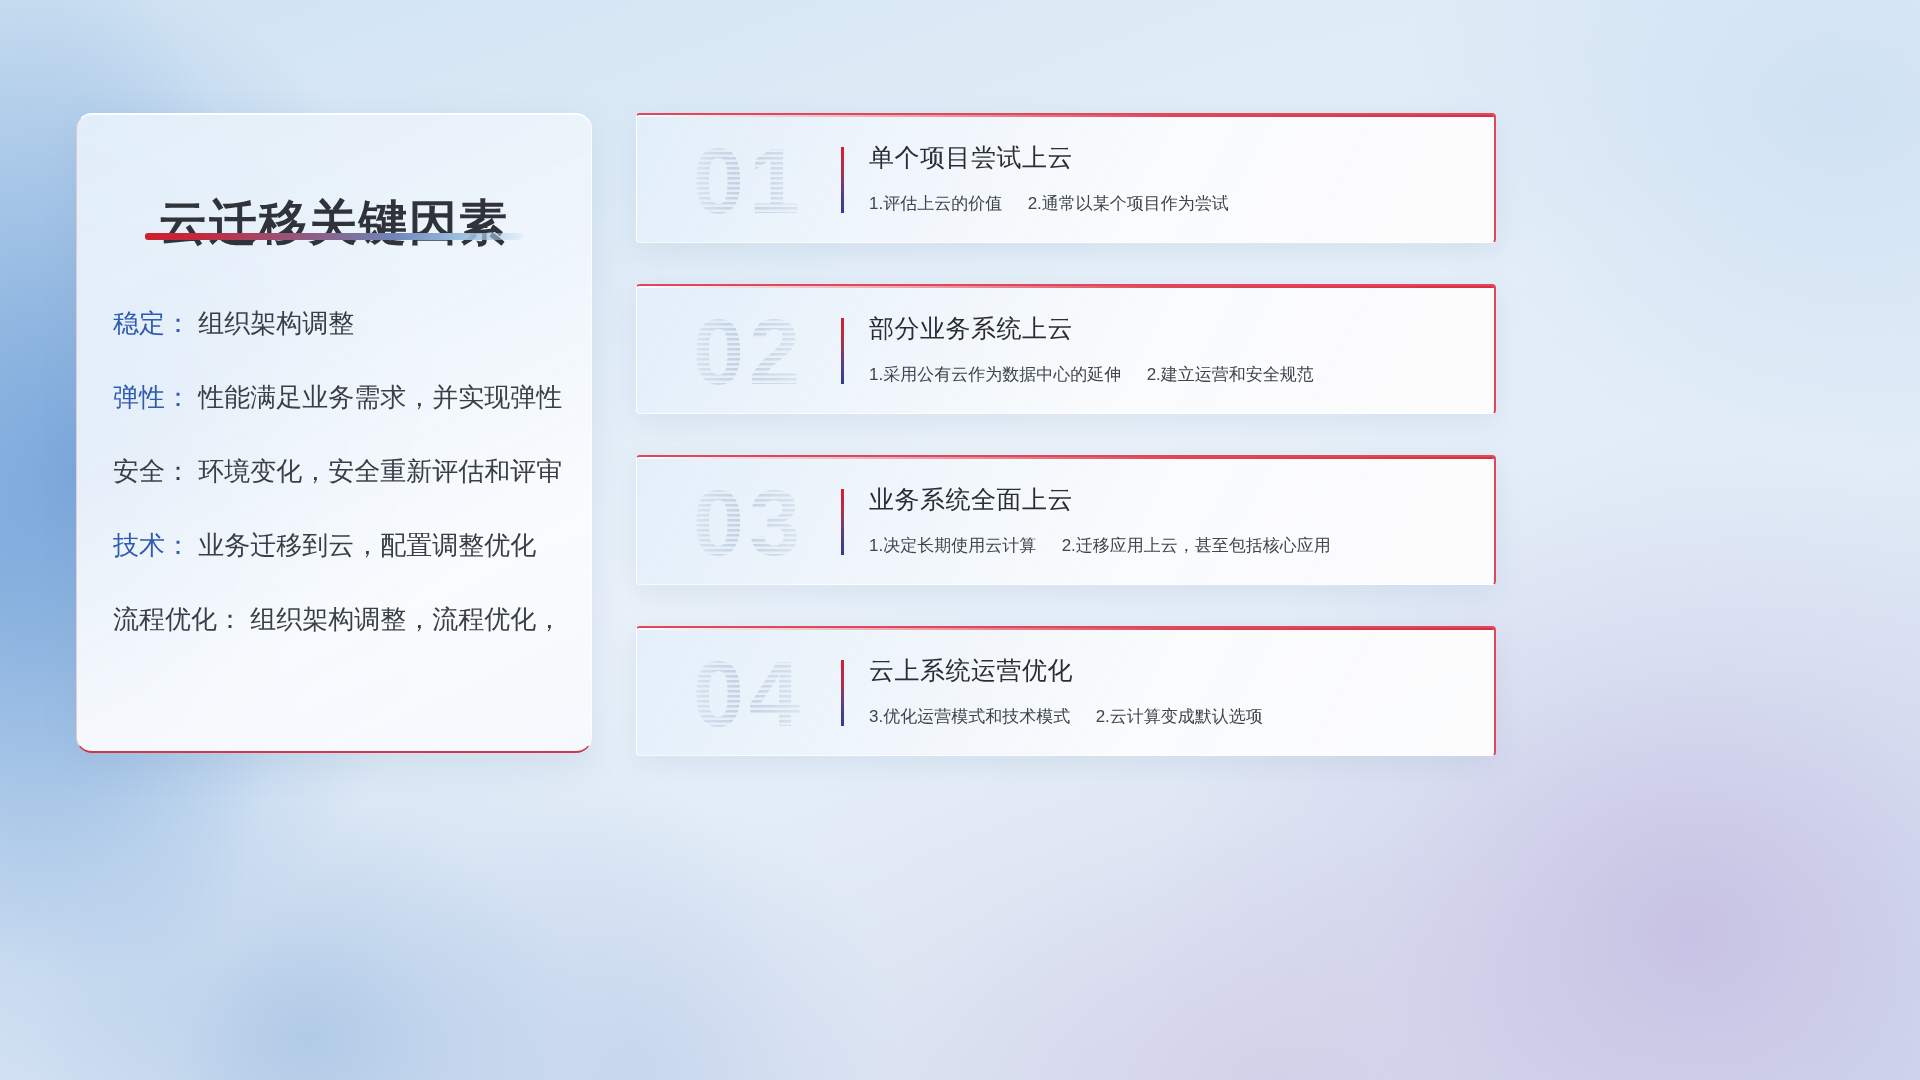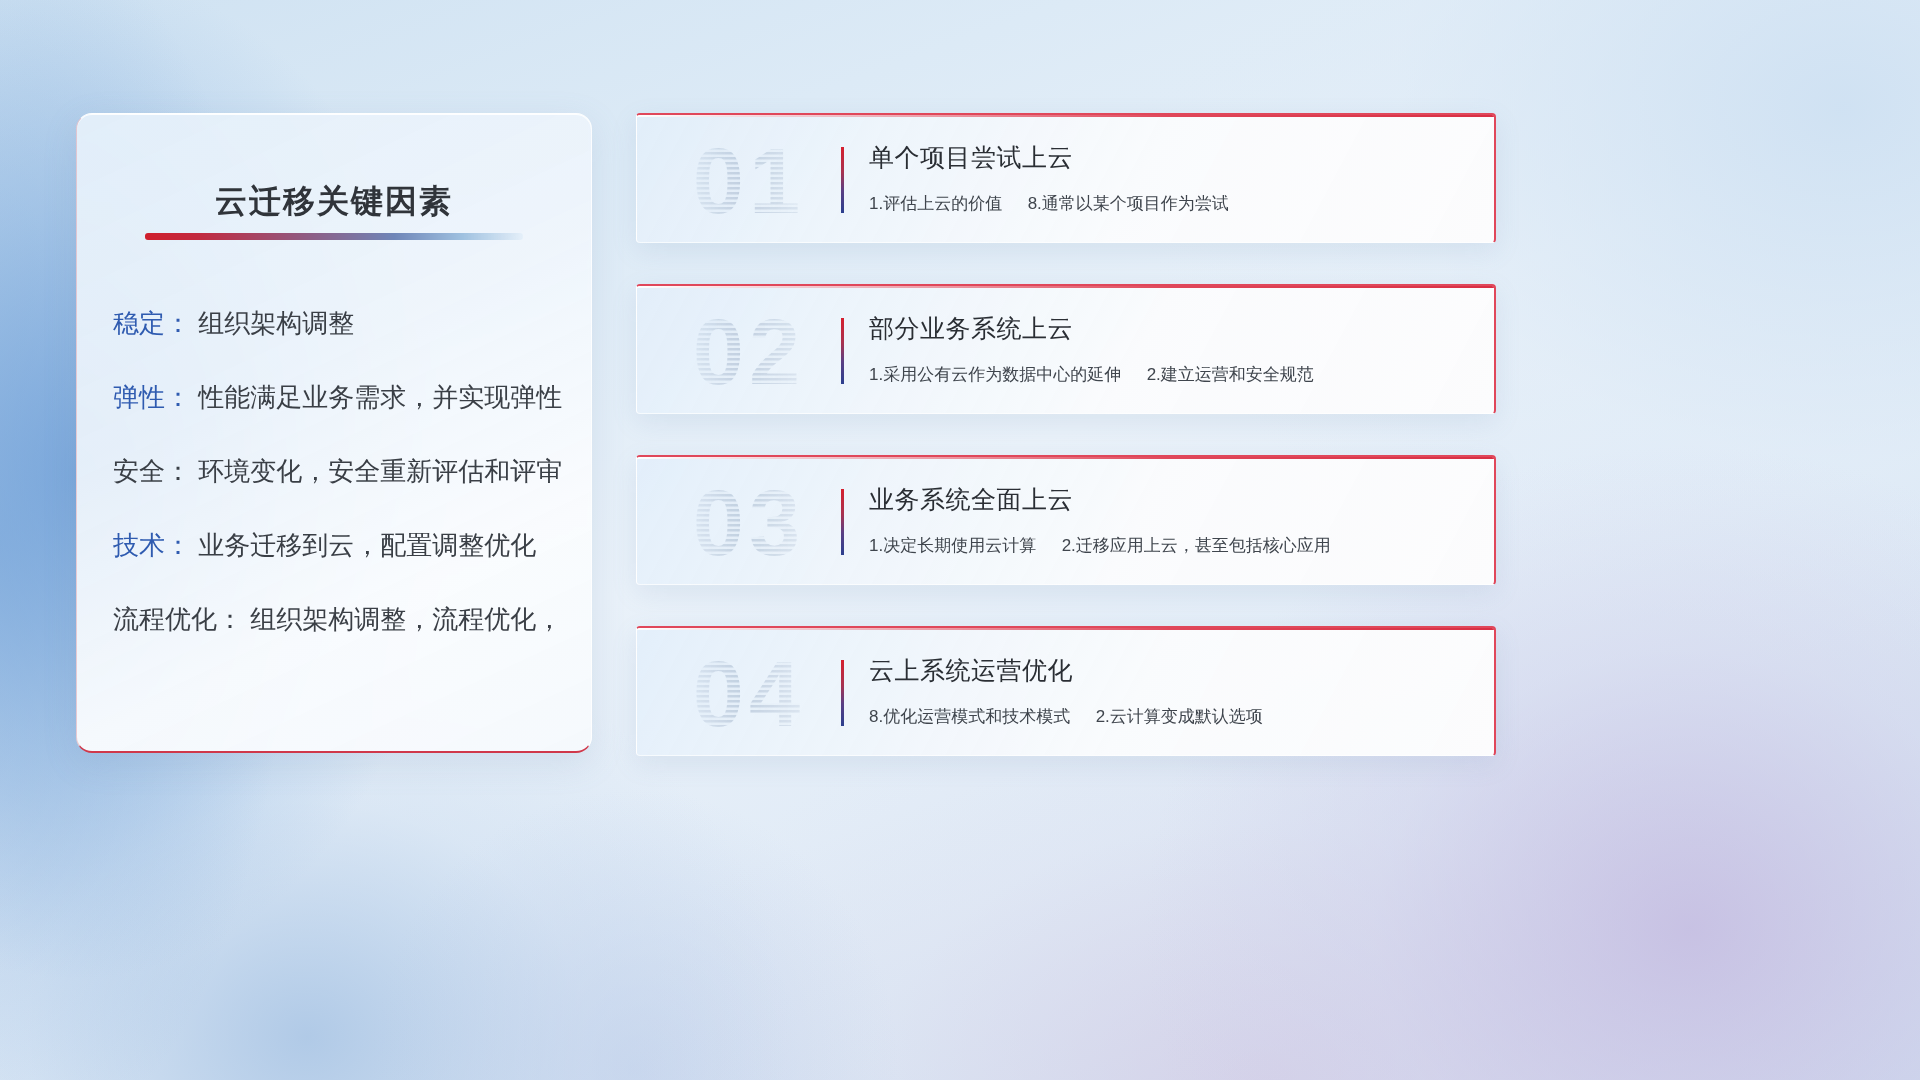--- a/index.html
+++ b/index.html
@@ -51,21 +51,21 @@
     box-shadow: 0 10px 34px rgba(110,140,180,0.16), inset 0 1px 0 rgba(255,255,255,0.9);
     backdrop-filter: blur(2px);
     box-sizing: border-box;
   }
   #panel-title {
     position: absolute;
     left: 0;
     right: 0;
     top: 45px;
     text-align: center;
-    font-size: 32px;
+    font-size: 48px;
     font-weight: bold;
     color: #30343a;
     letter-spacing: 2px;
   }
   #title-rule {
     position: absolute;
     left: 50%;
     transform: translateX(-50%);
     top: 119px;
     width: 378px;
@@ -216,21 +216,21 @@
 <section id="cards">
 
   <article class="card">
     <div class="card-number">01</div>
     <div class="card-divider"></div>
     <div class="card-body">
       <div class="card-title">单个项目尝试上云</div>
       <div class="card-desc">
         <span>1.评估上云的价值</span>
         <span class="gap"></span>
-        <span>8.通常以某个项目作为尝试</span>
+        <span>2.通常以某个项目作为尝试</span>
       </div>
     </div>
   </article>
 
   <article class="card">
     <div class="card-number">02</div>
     <div class="card-divider"></div>
     <div class="card-body">
       <div class="card-title">部分业务系统上云</div>
       <div class="card-desc">
@@ -253,20 +253,20 @@
       </div>
     </div>
   </article>
 
   <article class="card">
     <div class="card-number">04</div>
     <div class="card-divider"></div>
     <div class="card-body">
       <div class="card-title">云上系统运营优化</div>
       <div class="card-desc">
-        <span>8.优化运营模式和技术模式</span>
+        <span>3.优化运营模式和技术模式</span>
         <span class="gap"></span>
         <span>2.云计算变成默认选项</span>
       </div>
     </div>
   </article>
 
 </section>
 
 </body></html>

